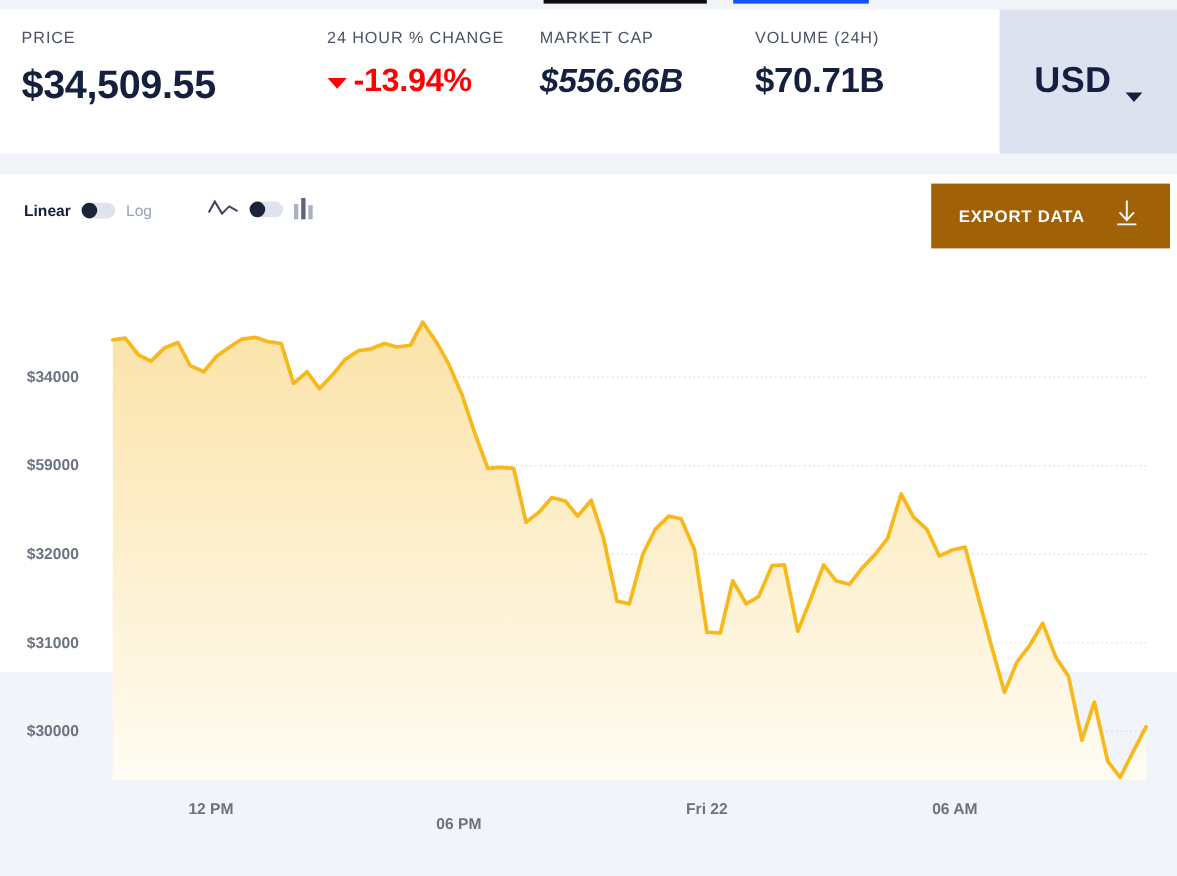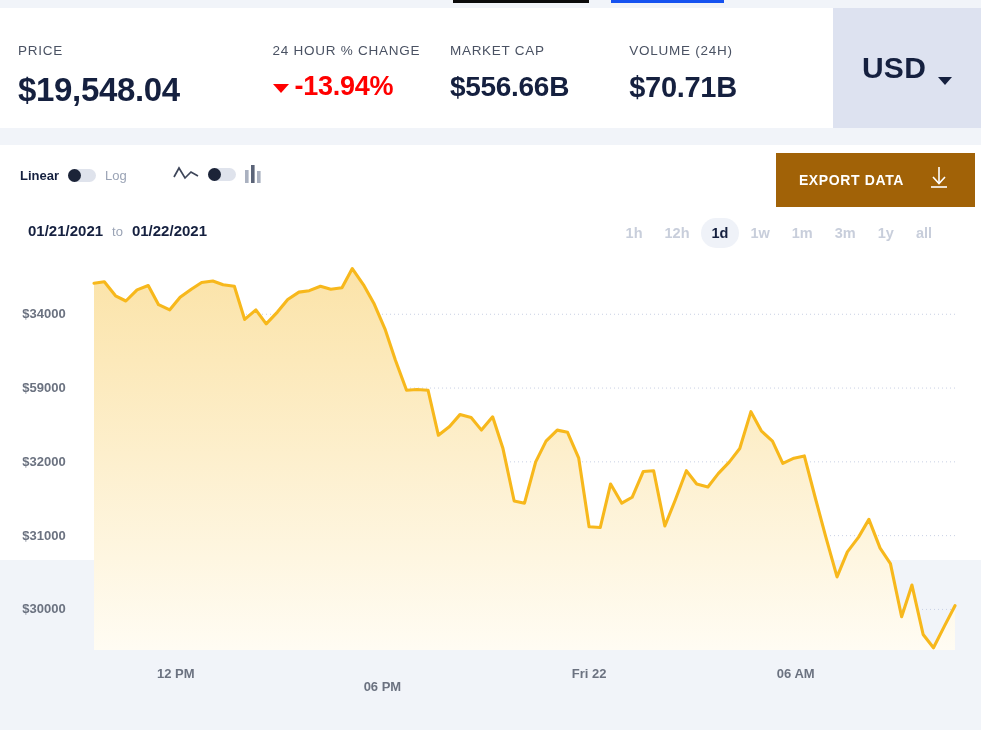--- a/index.html
+++ b/index.html
@@ -14,40 +14,40 @@
   #tab-strip { position: absolute; top: 0; left: 0; width: 981px; height: 8px; }
   .tab-underline { position: absolute; top: 0; height: 3px; }
   #tab-underline-black { left: 453px; width: 136px; background: #0b0b0b; }
   #tab-underline-blue  { left: 611px; width: 113px; background: #1652f0; }
 
   
   #stats-card {
     position: absolute; top: 8px; left: 0; width: 981px; height: 120px;
     background: #ffffff; display: flex; align-items: stretch;
   }
-  .stat-block { padding-top: 35px; }
+  .stat-block { padding-top: 16px; }
   .stat-label {
     font-size: 13.5px; letter-spacing: .055em; color: #4a5263;
     font-weight: 400; white-space: nowrap;
   }
   .stat-value {
     margin-top: 13px; font-size: 31px; font-weight: 700;
     color: #15203f; letter-spacing: -.01em; white-space: nowrap;
   }
   #stat-price { padding-left: 18px; width: 240px; }
   #stat-price .stat-value { font-size: 33px; }
   #stat-change { width: 181px; margin-left: 37px; }
   #stat-change .stat-value { color: #ff0000; font-size: 27px; display: flex; align-items: center; }
   #change-caret {
     width: 0; height: 0; margin-right: 6px; margin-top: 4px;
     border-left: 8px solid transparent; border-right: 8px solid transparent;
     border-top: 9px solid #ff0000;
   }
   #stat-marketcap { width: 183px; }
-  #stat-marketcap .stat-value { font-size: 28px; }
+  #stat-marketcap .stat-value { font-size: 28px; font-style: italic; }
   #stat-volume { width: 208px; }
   #stat-volume .stat-value { font-size: 29px; }
 
   #currency-select {
     margin-left: auto; width: 151px; background: #dde2f0;
     display: flex; align-items: center; justify-content: center;
     cursor: pointer;
   }
   #currency-select-inner { display: flex; align-items: flex-end; }
   #currency-label {
@@ -127,21 +127,21 @@
 
 <div id="tab-strip">
   <div class="tab-underline" id="tab-underline-black"></div>
   <div class="tab-underline" id="tab-underline-blue"></div>
 </div>
 
 <div id="stats-card">
 
   <div class="stat-block" id="stat-price">
     <div class="stat-label">PRICE</div>
-    <div class="stat-value">$19,548.04</div>
+    <div class="stat-value">$34,509.55</div>
   </div>
 
   <div class="stat-block" id="stat-change">
     <div class="stat-label">24 HOUR % CHANGE</div>
     <div class="stat-value">
       <span id="change-caret"></span>
       <span>-13.94%</span>
     </div>
   </div>
 
@@ -198,37 +198,20 @@
       <span id="export-download-icon">
         <svg width="26" height="26" viewBox="0 0 26 26">
           <line x1="13" y1="2" x2="13" y2="18" stroke="#ffffff" stroke-width="1.6"></line>
           <polyline points="7,12 13,18.5 19,12" fill="none" stroke="#ffffff" stroke-width="1.6"></polyline>
           <line x1="5" y1="22" x2="21" y2="22" stroke="#ffffff" stroke-width="1.6"></line>
         </svg>
       </span>
     </div>
   </div>
 
-  <div id="date-range-row">
-    <div id="date-range">
-      <span class="date-value">01/21/2021</span>
-      <span id="date-to">to</span>
-      <span class="date-value">01/22/2021</span>
-    </div>
-    <div id="period-selector">
-        <div class="period-item">1h</div>
-        <div class="period-item">12h</div>
-        <div class="period-item active">1d</div>
-        <div class="period-item">1w</div>
-        <div class="period-item">1m</div>
-        <div class="period-item">3m</div>
-        <div class="period-item">1y</div>
-        <div class="period-item">all</div>
-      </div>
-  </div>
 
   <div id="plot-area">
     <svg id="plot-svg" width="981" height="470">
       <defs>
         <linearGradient id="areaGrad" x1="0" y1="0" x2="0" y2="1">
           <stop offset="0%" stop-color="#fbe3a8" stop-opacity="1"></stop>
           <stop offset="100%" stop-color="#fffcf3" stop-opacity="1"></stop>
         </linearGradient>
       </defs>
       <g id="gridlines">

